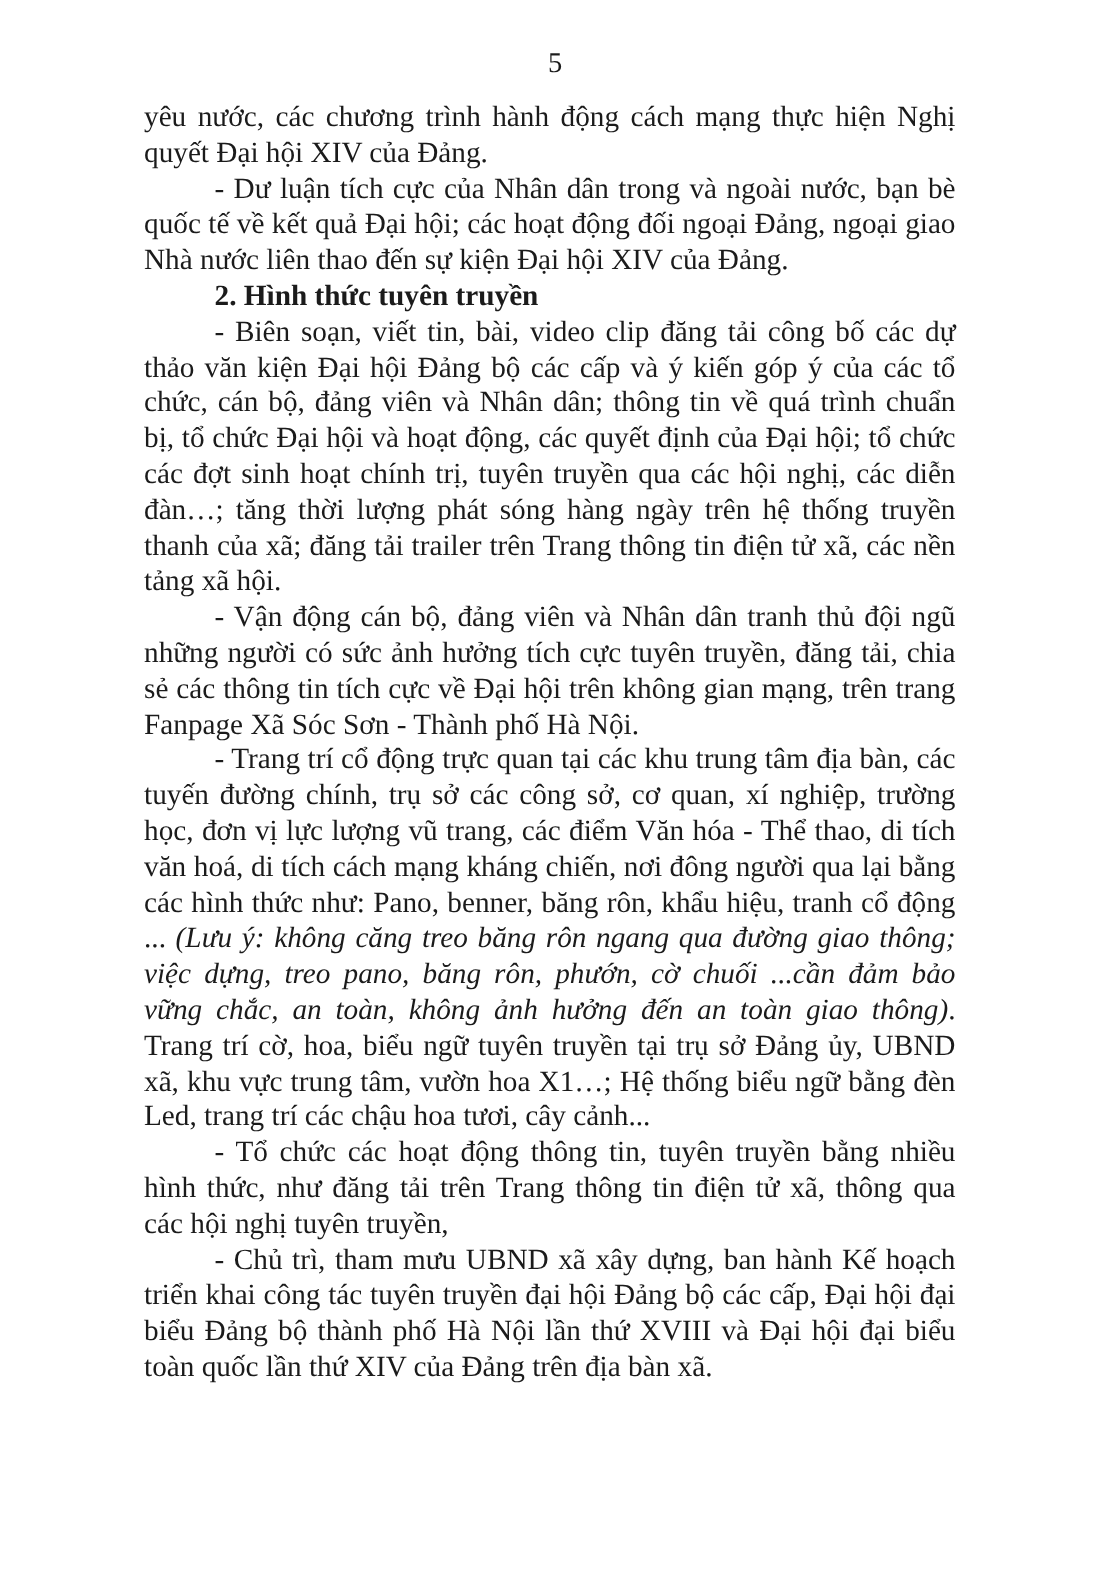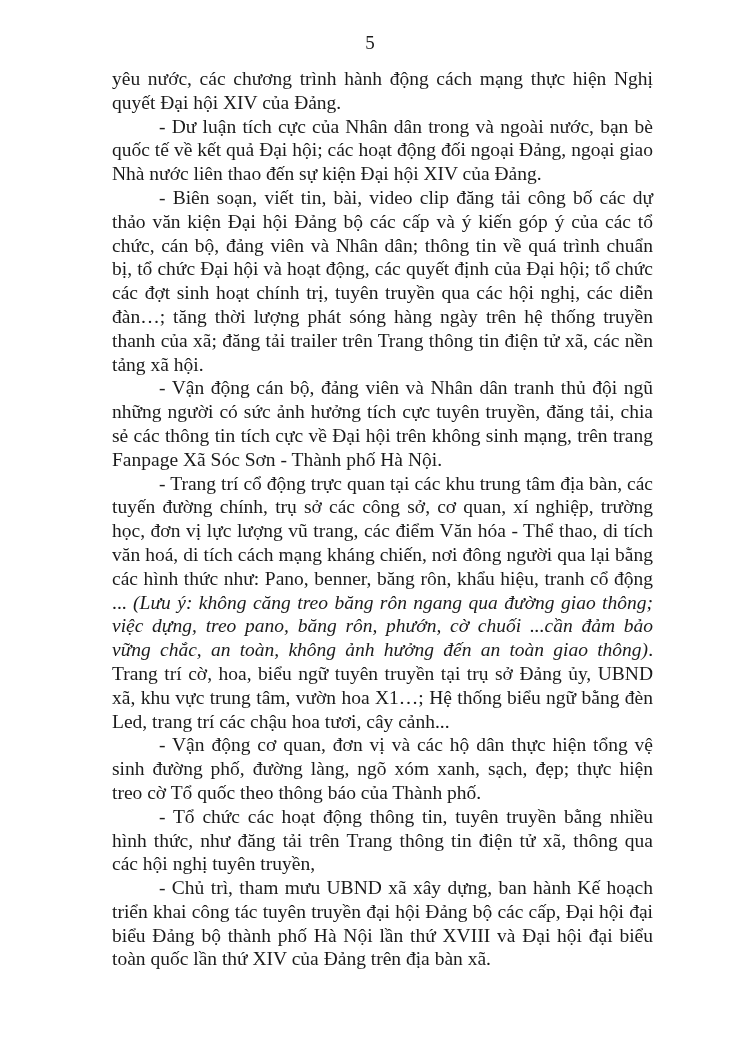--- a/index.html
+++ b/index.html
@@ -21,21 +21,21 @@
     top: 32px;
     left: 0;
     right: 0;
     text-align: center;
     font-size: 19px;
     line-height: 22px;
   }
   .content {
     position: absolute;
     top: 67px;
-    left: 112px;
+    left: 96px;
     width: 541px;
     font-size: 19.5px;
     line-height: 23.8px;
     text-align: justify;
   }
   .content p {
     margin: 0;
     padding: 0;
   }
   .content p.indent {
@@ -49,20 +49,20 @@
   }
 </style>
 </head>
 <body>
 
 <div class="page">
   <div class="page-number">5</div>
   <div class="content">
       <p class=""><span>yêu nước, các chương trình hành động cách mạng thực hiện Nghị quyết Đại hội XIV của Đảng.</span></p>
       <p class="indent"><span>- Dư luận tích cực của Nhân dân trong và ngoài nước, bạn bè quốc tế về kết quả Đại hội; các hoạt động đối ngoại Đảng, ngoại giao Nhà nước liên thao đến sự kiện Đại hội XIV của Đảng.</span></p>
+      <p class="indent bold"><span>2. Hình thức tuyên truyền</span></p>
       <p class="indent"><span>- Biên soạn, viết tin, bài, video clip đăng tải công bố các dự thảo văn kiện Đại hội Đảng bộ các cấp và ý kiến góp ý của các tổ chức, cán bộ, đảng viên và Nhân dân; thông tin về quá trình chuẩn bị, tổ chức Đại hội và hoạt động, các quyết định của Đại hội; tổ chức các đợt sinh hoạt chính trị, tuyên truyền qua các hội nghị, các diễn đàn…; tăng thời lượng phát sóng hàng ngày trên hệ thống truyền thanh của xã; đăng tải trailer trên Trang thông tin điện tử xã, các nền tảng xã hội.</span></p>
-      <p class="indent"><span>- Vận động cán bộ, đảng viên và Nhân dân tranh thủ đội ngũ những người có sức ảnh hưởng tích cực tuyên truyền, đăng tải, chia sẻ các thông tin tích cực về Đại hội trên không sinh mạng, trên trang Fanpage Xã Sóc Sơn - Thành phố Hà Nội.</span></p>
+      <p class="indent"><span>- Vận động cán bộ, đảng viên và Nhân dân tranh thủ đội ngũ những người có sức ảnh hưởng tích cực tuyên truyền, đăng tải, chia sẻ các thông tin tích cực về Đại hội trên không gian mạng, trên trang Fanpage Xã Sóc Sơn - Thành phố Hà Nội.</span></p>
       <p class="indent"><span>- Trang trí cổ động trực quan tại các khu trung tâm địa bàn, các tuyến đường chính, trụ sở các công sở, cơ quan, xí nghiệp, trường học, đơn vị lực lượng vũ trang, các điểm Văn hóa - Thể thao, di tích văn hoá, di tích cách mạng kháng chiến, nơi đông người qua lại bằng các hình thức như: Pano, benner, băng rôn, khẩu hiệu, tranh cổ động ... </span><span class="italic">(Lưu ý: không căng treo băng rôn ngang qua đường giao thông; việc dựng, treo pano, băng rôn, phướn, cờ chuối ...cần đảm bảo vững chắc, an toàn, không ảnh hưởng đến an toàn giao thông)</span><span>. Trang trí cờ, hoa, biểu ngữ tuyên truyền tại trụ sở Đảng ủy, UBND xã, khu vực trung tâm, vườn hoa X1…; Hệ thống biểu ngữ bằng đèn Led, trang trí các chậu hoa tươi, cây cảnh...</span></p>
-      <p class="indent"><span>- Vận động cơ quan, đơn vị và các hộ dân thực hiện tổng vệ sinh đường phố, đường làng, ngõ xóm xanh, sạch, đẹp; thực hiện treo cờ Tổ quốc theo thông báo của Thành phố.</span></p>
       <p class="indent"><span>- Tổ chức các hoạt động thông tin, tuyên truyền bằng nhiều hình thức, như đăng tải trên Trang thông tin điện tử xã, thông qua các hội nghị tuyên truyền,</span></p>
       <p class="indent"><span>- Chủ trì, tham mưu UBND xã xây dựng, ban hành Kế hoạch triển khai công tác tuyên truyền đại hội Đảng bộ các cấp, Đại hội đại biểu Đảng bộ thành phố Hà Nội lần thứ XVIII và Đại hội đại biểu toàn quốc lần thứ XIV của Đảng trên địa bàn xã.</span></p>
     </div>
 </div>
 
 </body></html>

